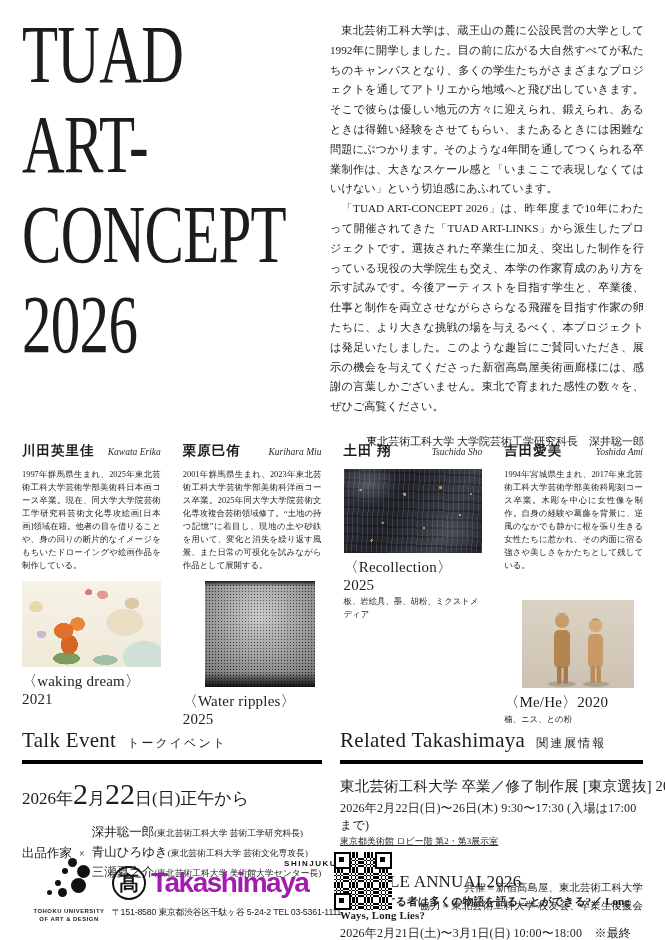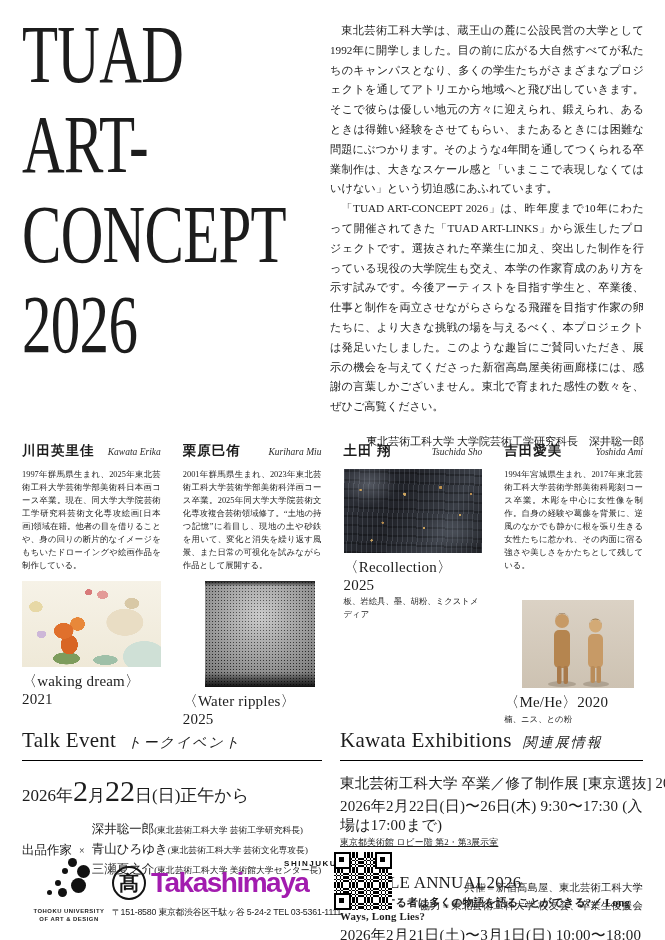--- a/index.html
+++ b/index.html
@@ -62,37 +62,37 @@
     repeating-linear-gradient(92deg, rgba(150,158,170,.22) 0 1px, transparent 1px 5px),
     repeating-linear-gradient(2deg, rgba(0,0,0,.28) 0 2px, transparent 2px 9px),
     linear-gradient(118deg,#2f323a,#212329 40%,#3a3e46 72%,#1f2126);}
   .aw4{position:relative;width:112px;height:88px;margin:28px 0 0 18px;
        background:linear-gradient(#dbd2c5,#cdc2b2);}
   .aw4 svg{display:block;width:100%;height:100%;}
 
   
   .talk{position:absolute;left:22px;top:728px;width:300px;}
   .related{position:absolute;left:340px;top:728px;width:303px;}
-  .sec-head{display:flex;align-items:baseline;gap:11px;border-bottom:1px solid #000000;
+  .sec-head{display:flex;align-items:baseline;gap:11px;border-bottom:4px solid #000000;
             padding-bottom:7px;}
   .sec-en{font-size:21px;letter-spacing:.3px;}
-  .sec-ja{font-size:14px;letter-spacing:2px;font-style:italic;}
+  .sec-ja{font-size:12px;letter-spacing:2px;}
 
   .te-date{margin-top:13px;white-space:nowrap;}
   .te-date .sm{font-size:17px;}
   .te-date .lg{font-size:30px;}
   .te-venue{margin-top:5px;font-size:12px;letter-spacing:.5px;}
   .te-speakers{margin-top:12px;display:flex;align-items:center;gap:7px;}
   .te-label{font-size:12.5px;white-space:nowrap;}
   .te-x{font-size:10px;}
   .sp-list div{font-size:12.5px;line-height:19px;white-space:nowrap;}
   .sp-list .affil{font-size:8.8px;}
 
   .ex-title1{margin-top:13px;font-size:14.5px;letter-spacing:.2px;white-space:nowrap;}
-  .ex-date{margin-top:4px;font-size:15px;letter-spacing:.2px;}
+  .ex-date{margin-top:4px;font-size:12px;letter-spacing:.2px;}
   .ex-venue{margin-top:2px;font-size:8.8px;letter-spacing:.2px;text-decoration:underline;}
   .ex-title2{margin-top:24px;font-size:17px;letter-spacing:.2px;}
   .ex-sub{margin-top:3px;font-size:10.8px;font-weight:bold;letter-spacing:.2px;}
 
   
   .tuad-logo{position:absolute;left:28px;top:858px;width:82px;}
   .dots{position:relative;width:46px;height:44px;margin:0 auto;}
   .dots span{position:absolute;border-radius:50%;background:#111;}
   .dots span:nth-child(1){left:22px;top:0;width:9px;height:9px;}
   .dots span:nth-child(2){left:31px;top:7px;width:13px;height:13px;}
@@ -223,21 +223,21 @@
       <div class="sp-list">
         <div><span>深井聡一郎</span><span class="affil">(東北芸術工科大学 芸術工学研究科長)</span></div>
         <div><span>青山ひろゆき</span><span class="affil">(東北芸術工科大学 芸術文化専攻長)</span></div>
         <div><span>三瀬夏之介</span><span class="affil">(東北芸術工科大学 美術館大学センター長)</span></div>
       </div>
     </div>
   </div>
 
   <div class="related">
     <div class="sec-head">
-      <span class="sec-en">Kawata Exhibitions</span>
+      <span class="sec-en">Related Takashimaya</span>
       <span class="sec-ja">関連展情報</span>
     </div>
     <div class="ex-title1">東北芸術工科大学 卒業／修了制作展 [東京選抜] 2025</div>
     <div class="ex-date">2026年2月22日(日)〜26日(木) 9:30〜17:30 (入場は17:00まで)</div>
     <div class="ex-venue">東京都美術館 ロビー階 第2・第3展示室</div>
     <div class="ex-title2">DOUBLE ANNUAL2026</div>
     <div class="ex-sub">遠くへ旅する者は多くの物語を語ることができる?／ Long Ways, Long Lies?</div>
     <div class="ex-date">2026年2月21日(土)〜3月1日(日) 10:00〜18:00　※最終日17:30まで</div>
     <div class="ex-venue">国立新美術館 3階 展示室3A　※会期中の休館日:2月24日(火)</div>
   </div>

